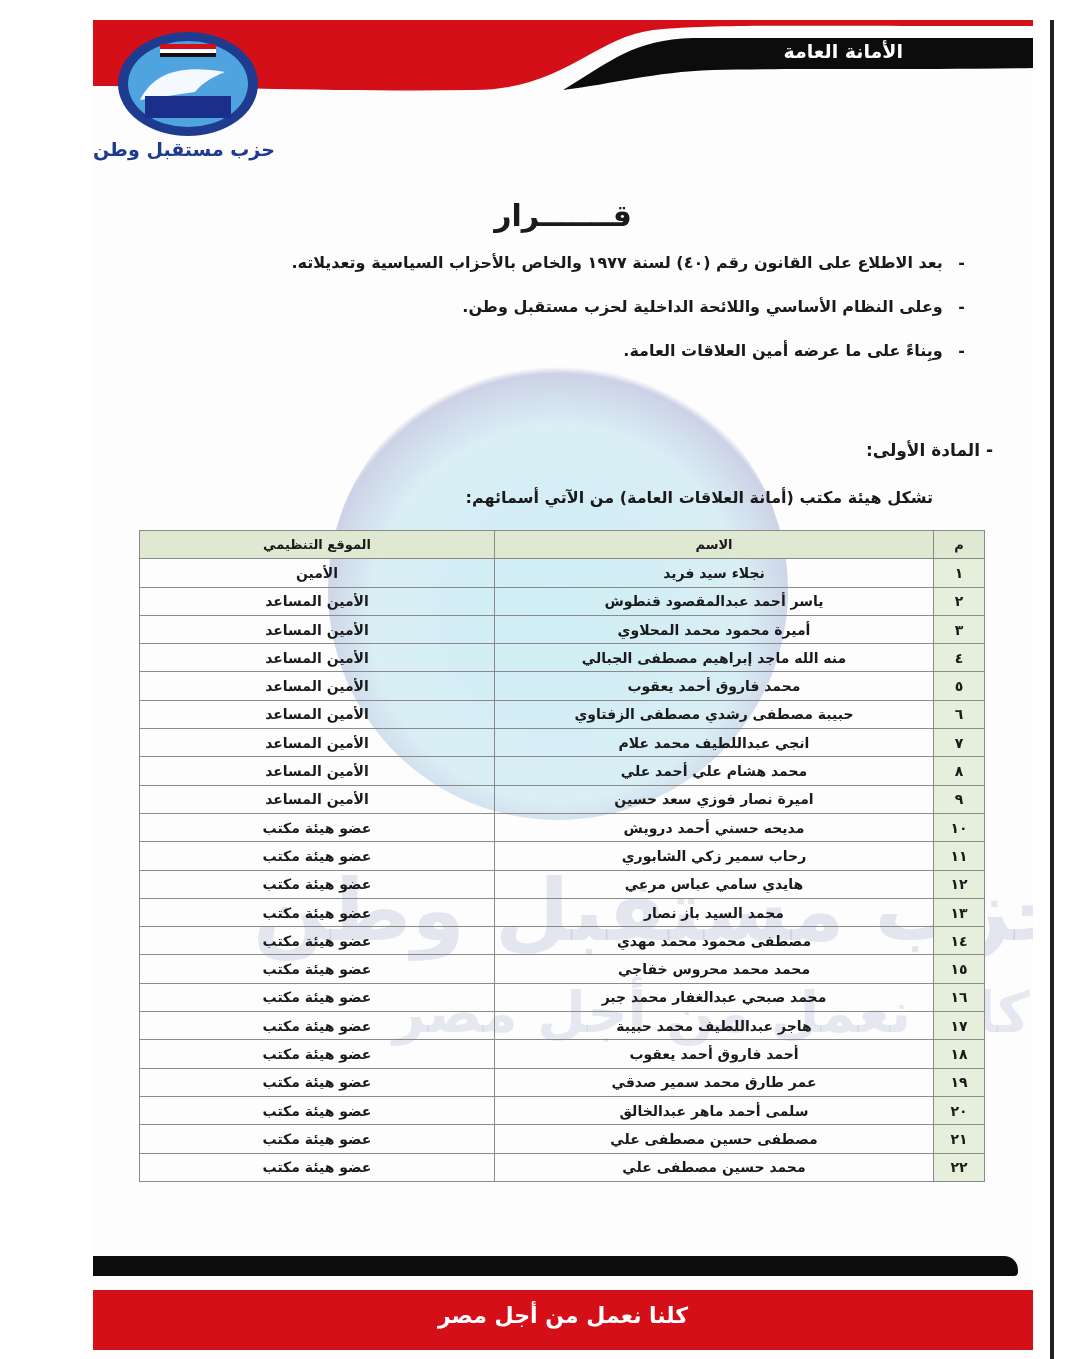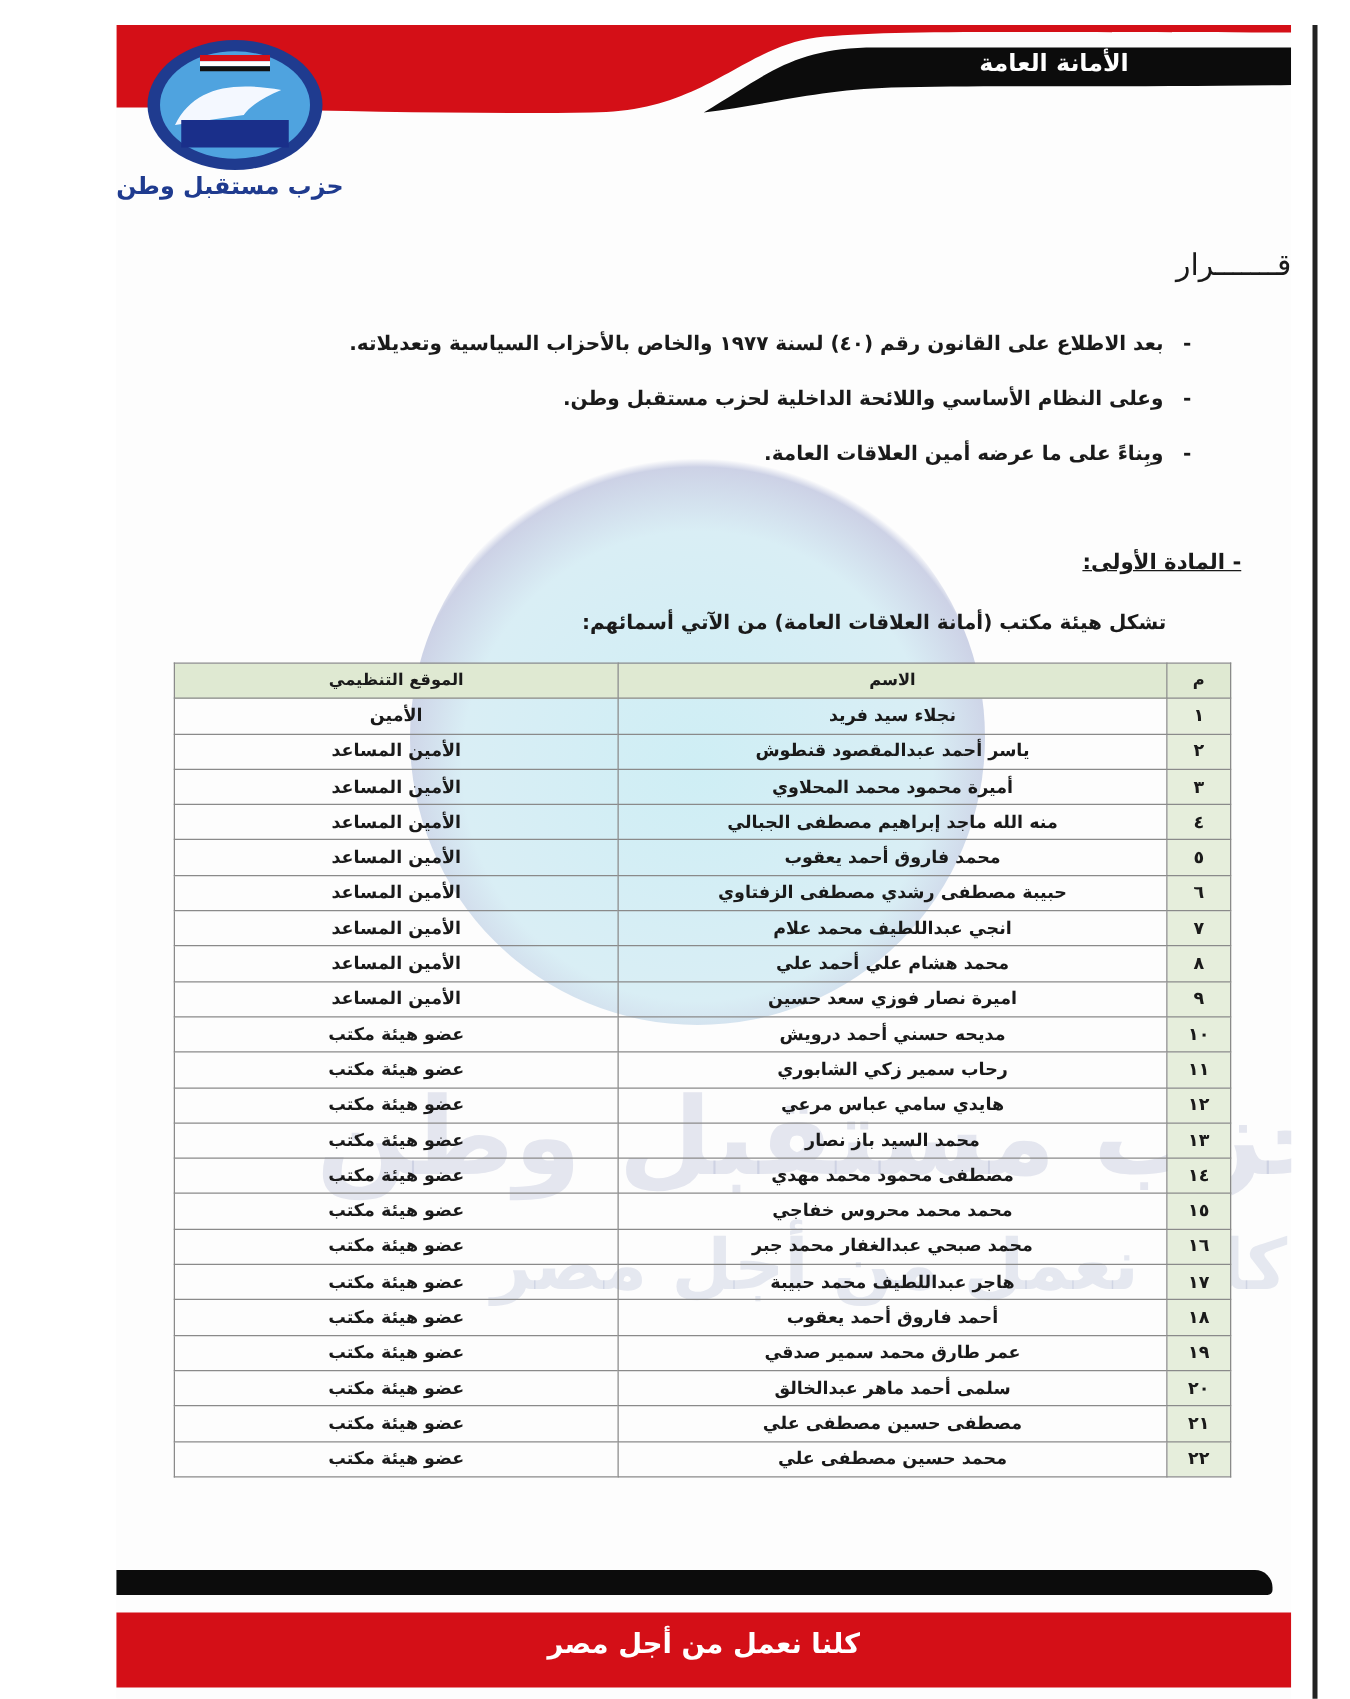--- a/index.html
+++ b/index.html
@@ -8,25 +8,25 @@
   .page { position:absolute; left:93px; top:20px; width:940px; height:1339px; background:#fdfdfd; overflow:hidden; }
   .right-edge { position:absolute; left:1050px; top:20px; width:4px; height:1339px; background:#222; }
   .header-svg { position:absolute; left:0; top:0; }
   .header-title { position:absolute; right:130px; top:20px; color:#fff; font-size:19px; font-weight:bold; direction:rtl; }
   .logo { position:absolute; left:22px; top:10px; width:146px; height:108px; }
   .logo-text { position:absolute; left:0px; top:118px; width:200px; font-size:19px; font-weight:bold; color:#1f3b8f; direction:rtl; text-align:left; white-space:nowrap; }
   .watermark { position:absolute; left:235px; top:340px; width:460px; height:460px; border-radius:50%;
                background:radial-gradient(circle at 50% 55%, rgba(150,220,235,.45) 0%, rgba(150,210,230,.35) 55%, rgba(60,80,160,.25) 70%, rgba(255,255,255,0) 72%); }
   .wm-text { position:absolute; top:840px; left:160px; font-size:86px; font-weight:bold; color:rgba(60,80,150,.13); direction:rtl; white-space:nowrap; }
   .wm-text2 { position:absolute; top:960px; left:300px; font-size:56px; font-weight:bold; color:rgba(60,80,150,.12); direction:rtl; white-space:nowrap; }
-  .doc-title { position:absolute; top:178px; left:0; width:940px; font-size:24px; font-weight:normal; direction:rtl; }
-  .clauses { position:absolute; top:228px; right:68px; width:780px; direction:rtl; margin:12px; padding:0; list-style:none; }
+  .doc-title { position:absolute; top:178px; left:0; width:940px; text-align:center; font-size:30px; font-weight:bold; direction:rtl; }
+  .clauses { position:absolute; top:228px; right:68px; width:780px; direction:rtl; margin:0; padding:0; list-style:none; }
   .clauses li { font-size:16px; font-weight:bold; height:44px; line-height:30px; }
   .clauses li::before { content:"- "; margin-left:10px; }
-  .article { position:absolute; top:420px; right:40px; direction:rtl; font-size:17px; font-weight:bold; text-decoration:underline; }
+  .article { position:absolute; top:420px; right:40px; direction:rtl; font-size:17px; font-weight:bold; }
   .intro { position:absolute; top:468px; right:100px; direction:rtl; font-size:16px; font-weight:bold;text-align:center; }
   table.members { position:absolute; top:510px; left:46px; width:846px; border-collapse:collapse; direction:rtl; font-size:14px; }
   table.members td, table.members th { border:1px solid #8a8a8a; height:27.3px; padding:0; text-align:center; font-weight:bold; }
   table.members th { background:#dfe9d2; font-size:13px;margin-top:20px; }
   table.members td.num { background:#e6eedc; width:50px; }
   table.members td.name { width:438px; }
   .footer-black { position:absolute; left:0; top:1236px; width:925px; height:20px; background:#0c0c0c; border-radius:0 14px 4px 0; }
   .footer-red { position:absolute; left:0; top:1270px; width:940px; height:60px; background:#d40f17; }
   .footer-text { position:absolute; top:1283px; left:0; width:940px; text-align:center; color:#fff; font-size:22px; font-weight:bold; direction:rtl; }
 </style>

